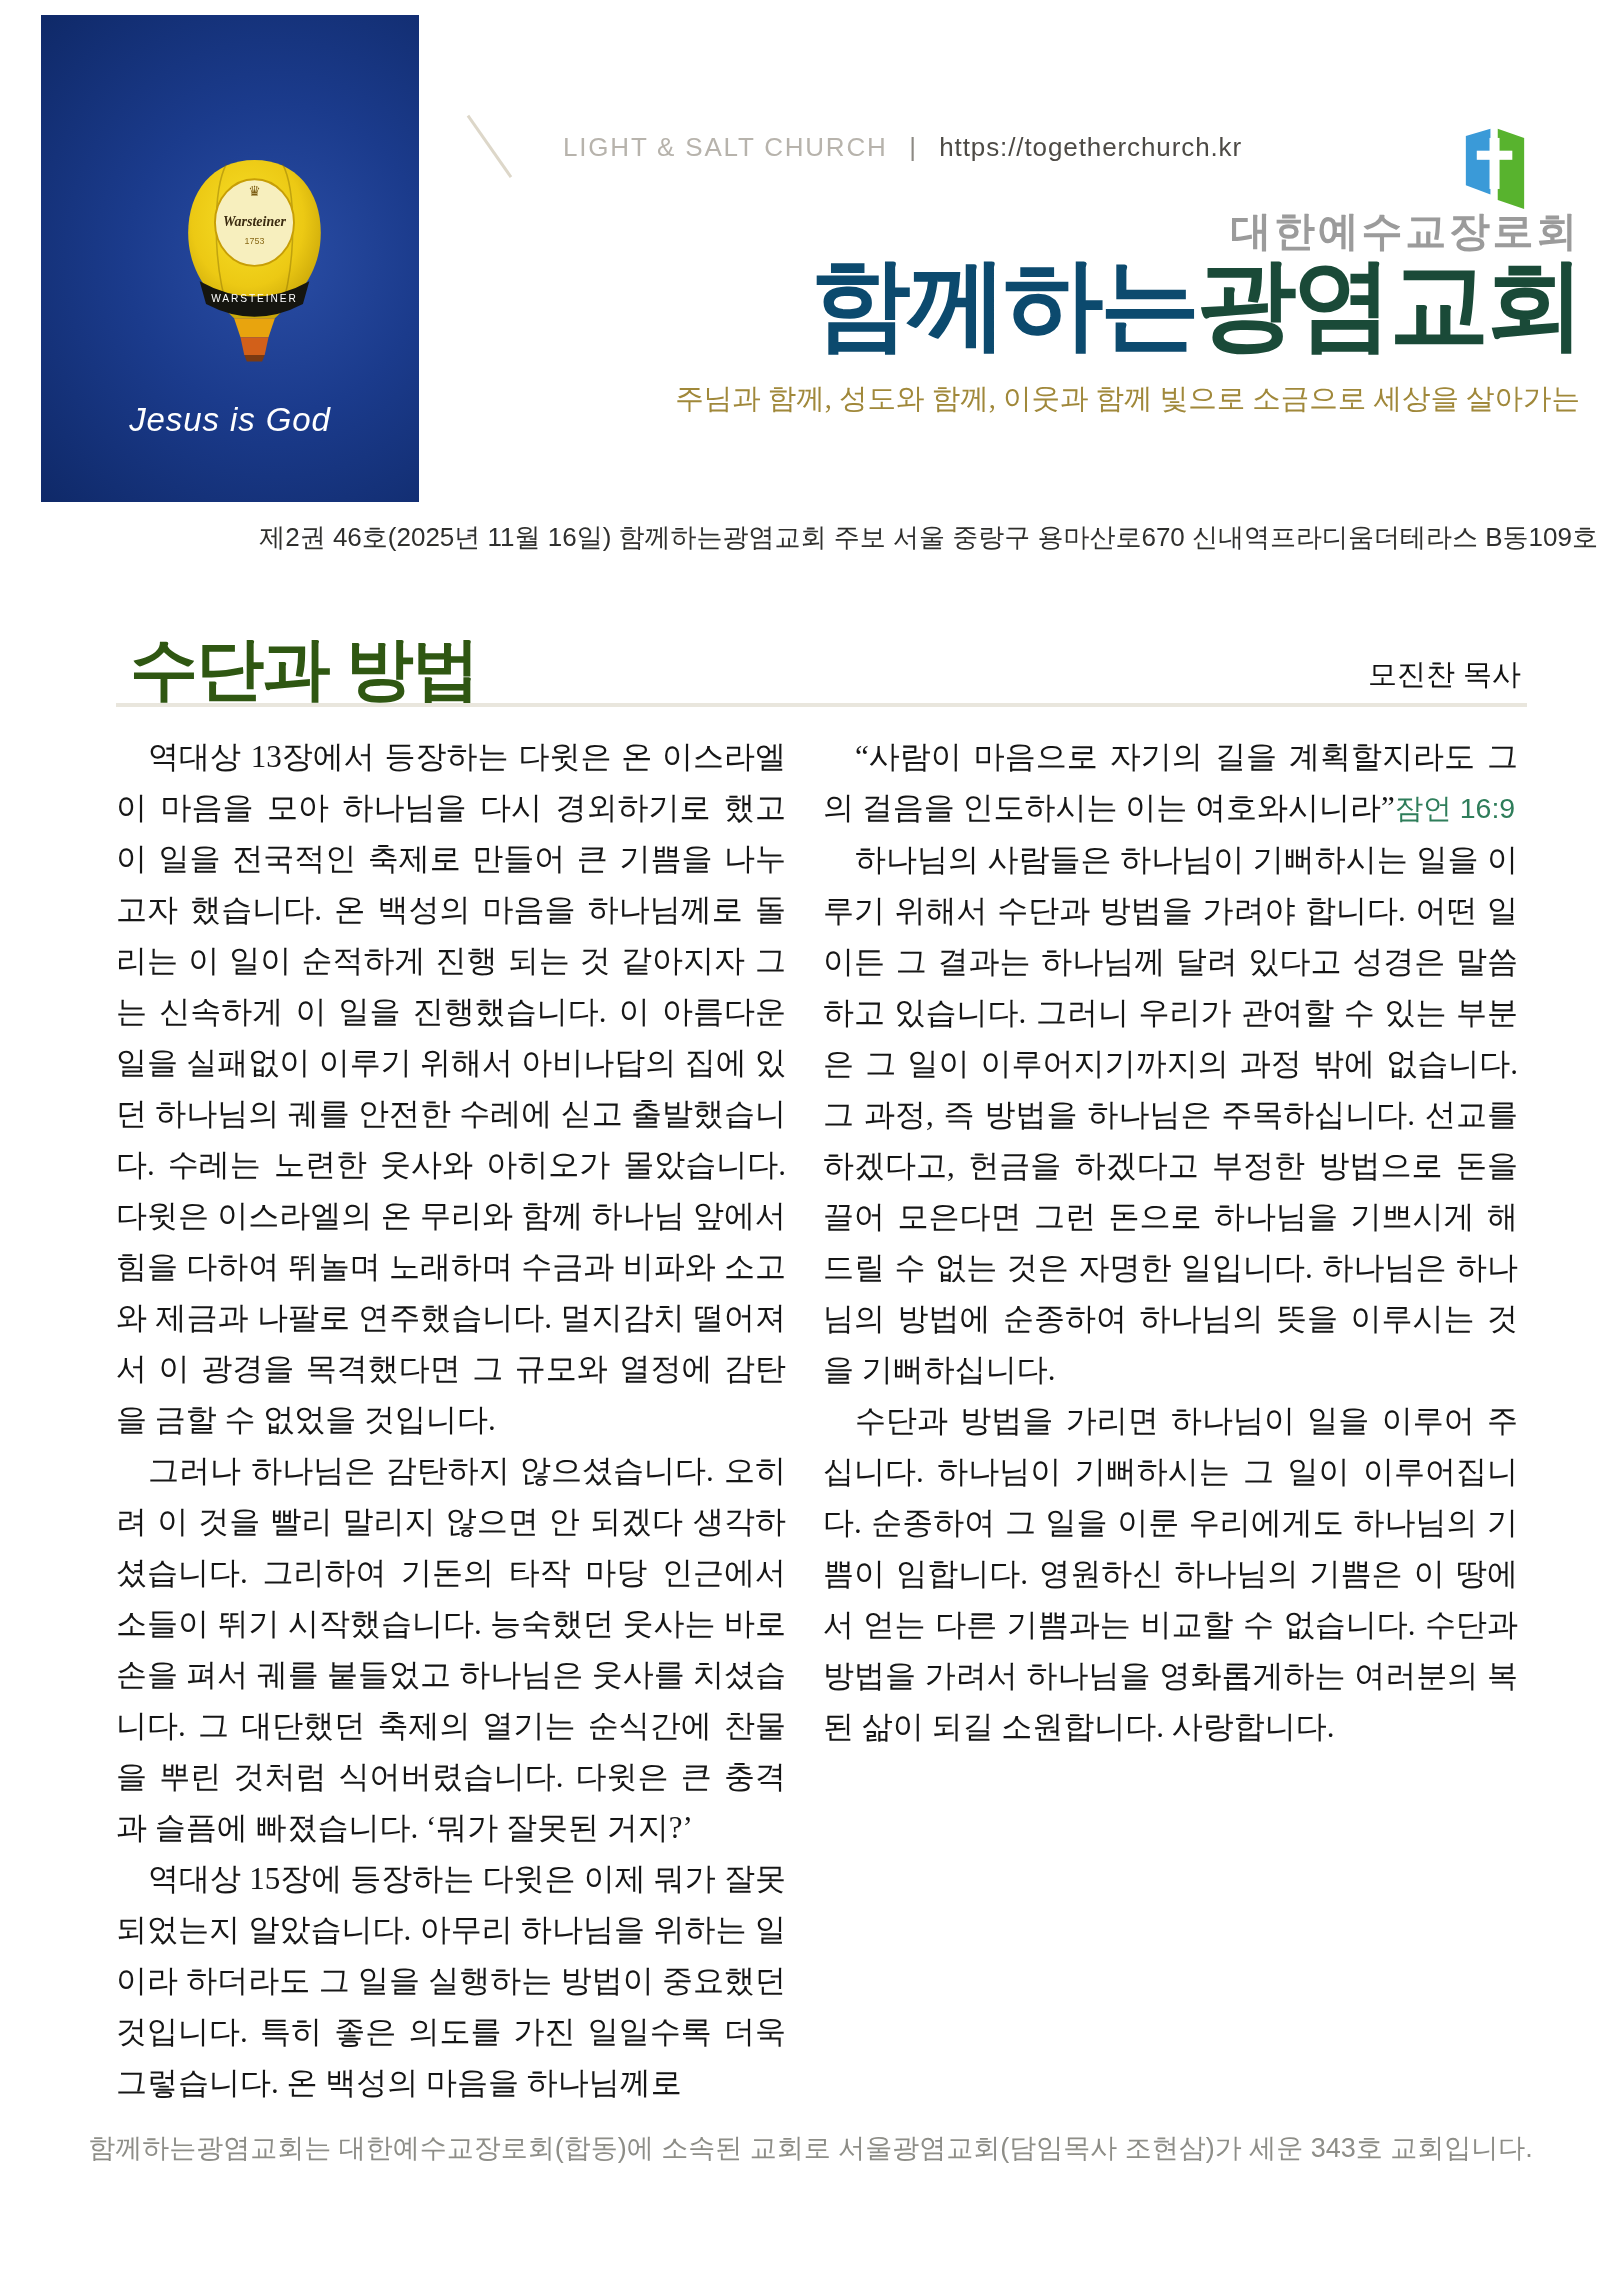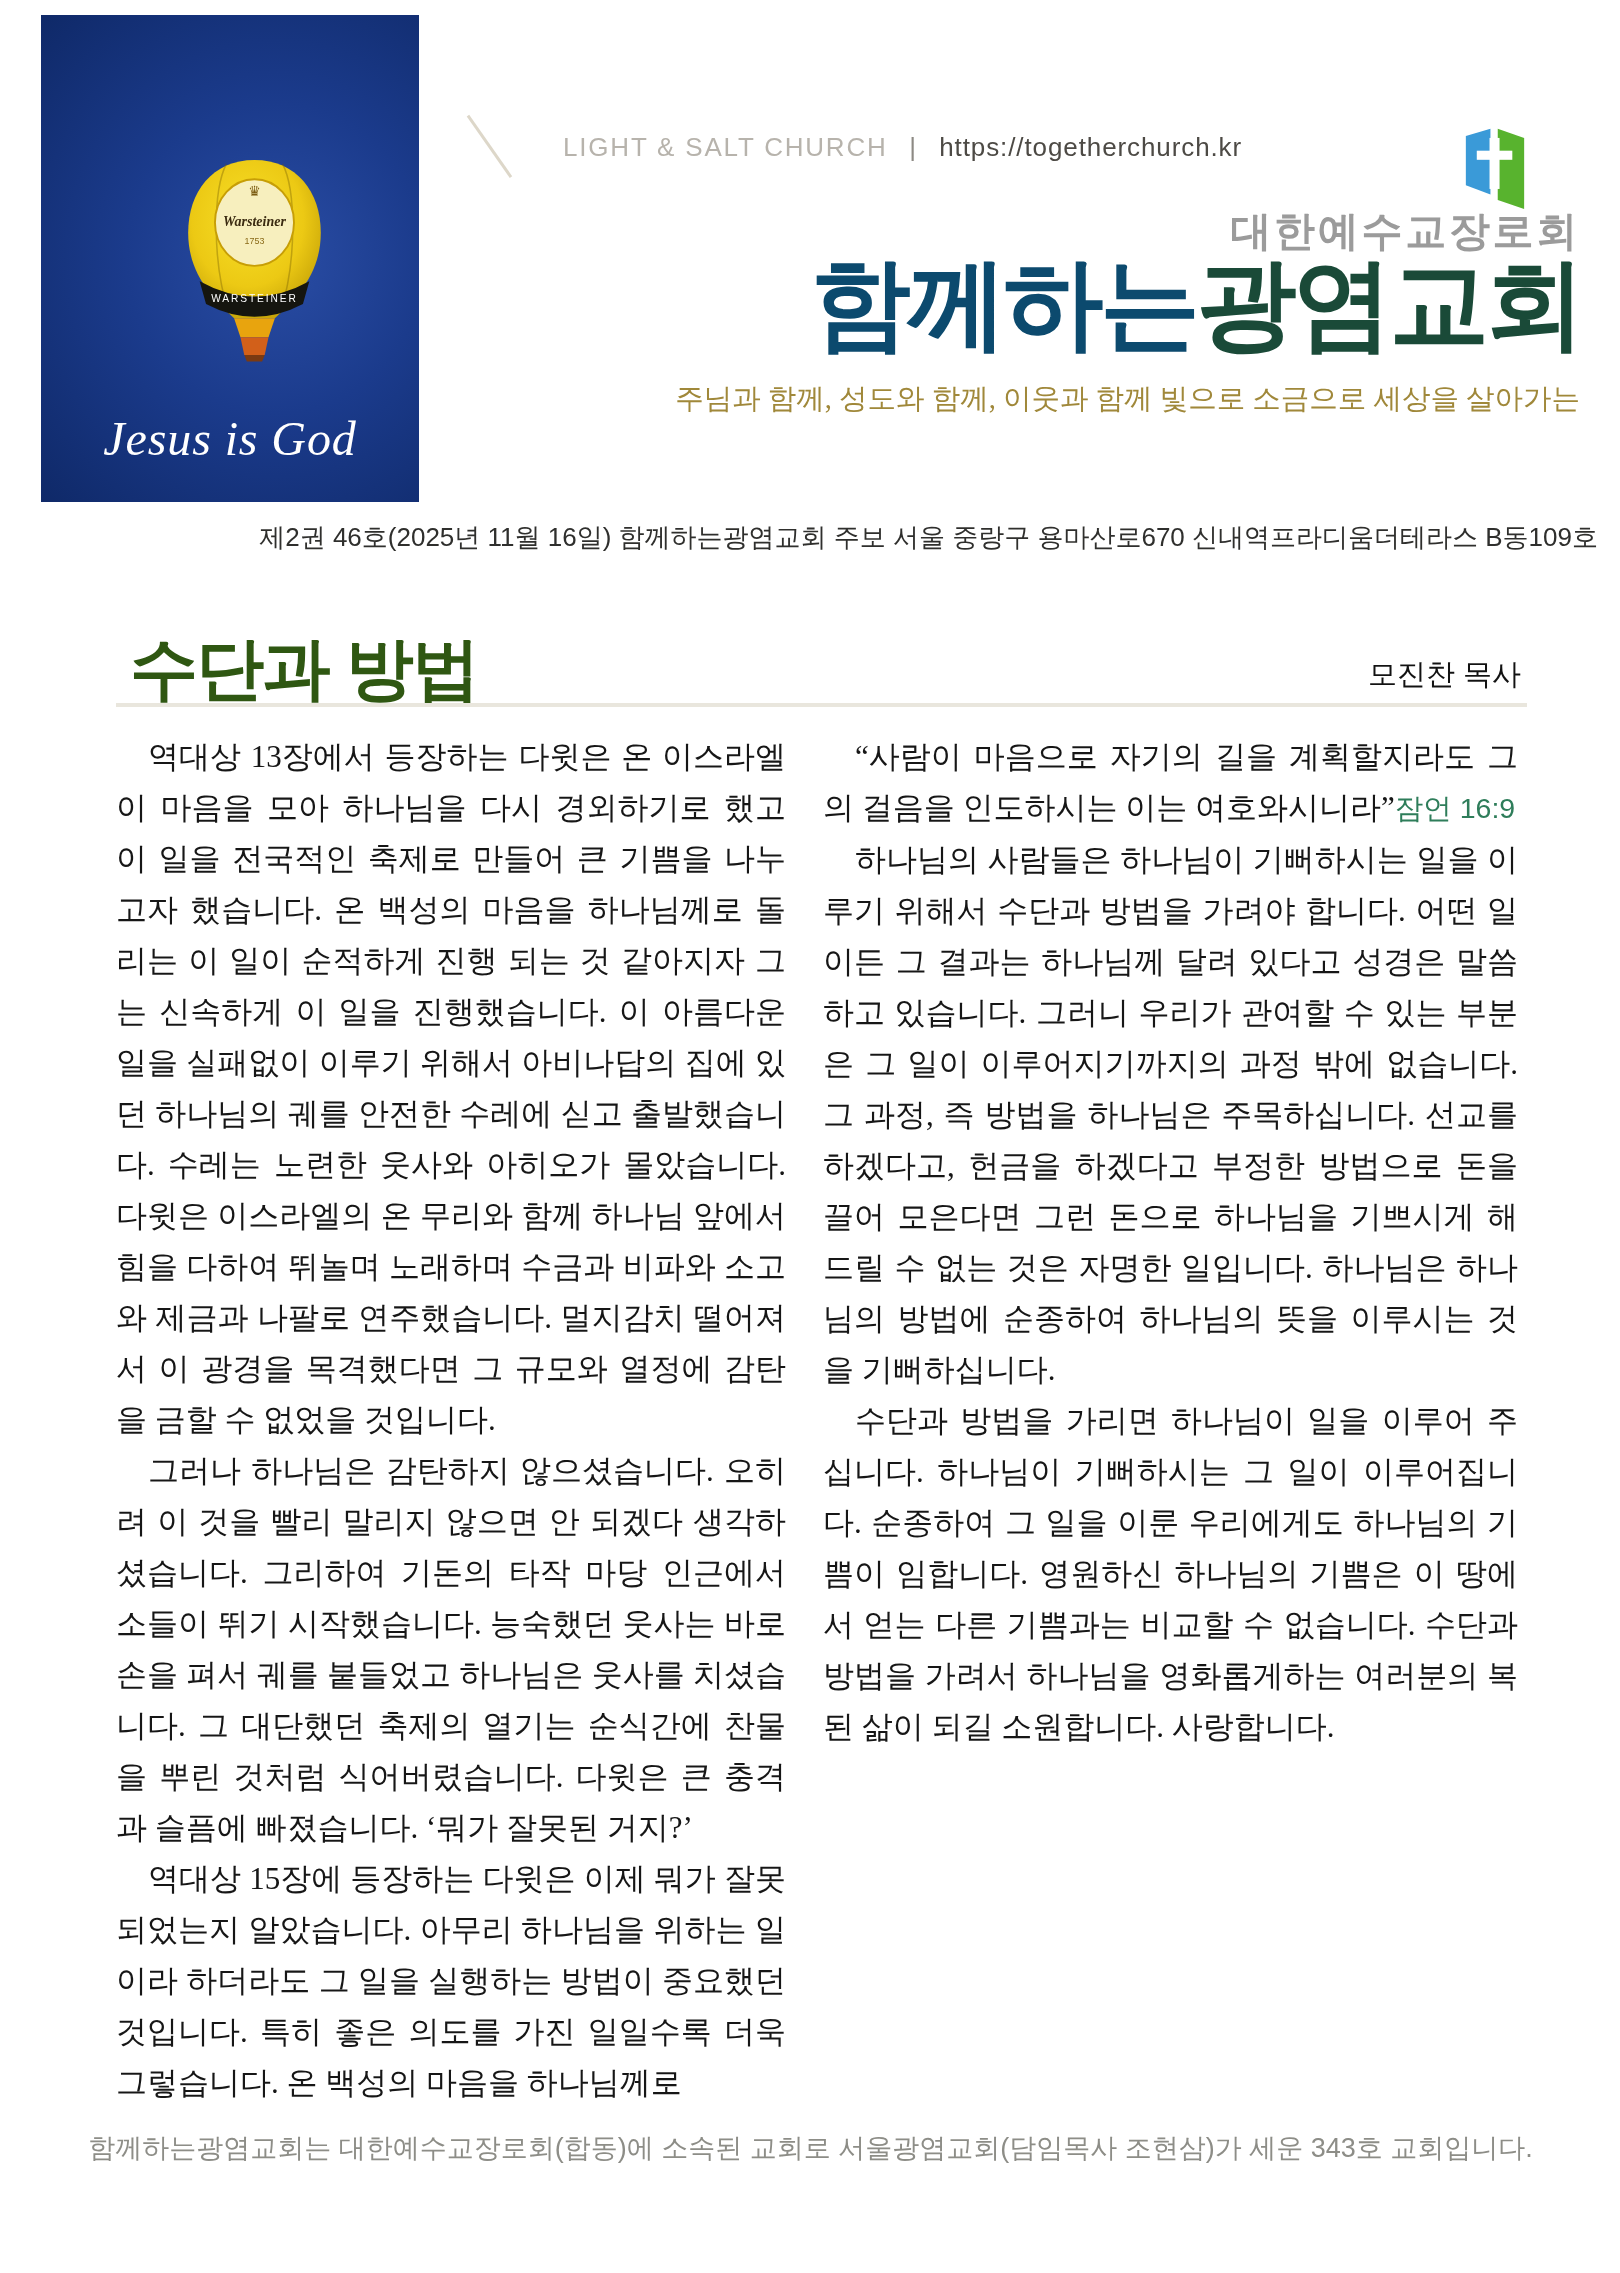--- a/index.html
+++ b/index.html
@@ -9,23 +9,23 @@
   }
   .page { position:absolute; inset:0; }
 
   
   .photo {
     position:absolute; left:41px; top:15px; width:378px; height:487px;
     background: radial-gradient(ellipse at 62% 50%, #2a4da5 0%, #1b3b8c 45%, #0f2968 100%);
   }
   .balloon-wrap { position:absolute; left:50%; top:141px; transform:translateX(-34%); }
   .photo-caption {
-    position:absolute; left:0; right:0; top:396px; text-align:center;
-    color:#ffffff; font-family:Liberation Serif, serif;
-    font-style:italic; font-size:48px; letter-spacing:0.9px;
+    position:absolute; left:0; right:0; top:386px; text-align:center;
+    color:#ffffff; font-family:Liberation Sans, sans-serif;
+    font-style:italic; font-size:33px; letter-spacing:0.9px;
   }
 
   
   .slash {
     position:absolute; left:488px; top:109px; width:2.7px; height:75px;
     background:#ddd7c9; transform:rotate(-35deg);
   }
   .topline {
     position:absolute; left:563px; top:132px; font-size:26px; letter-spacing:1.8px;
     white-space:nowrap; font-weight:400;

